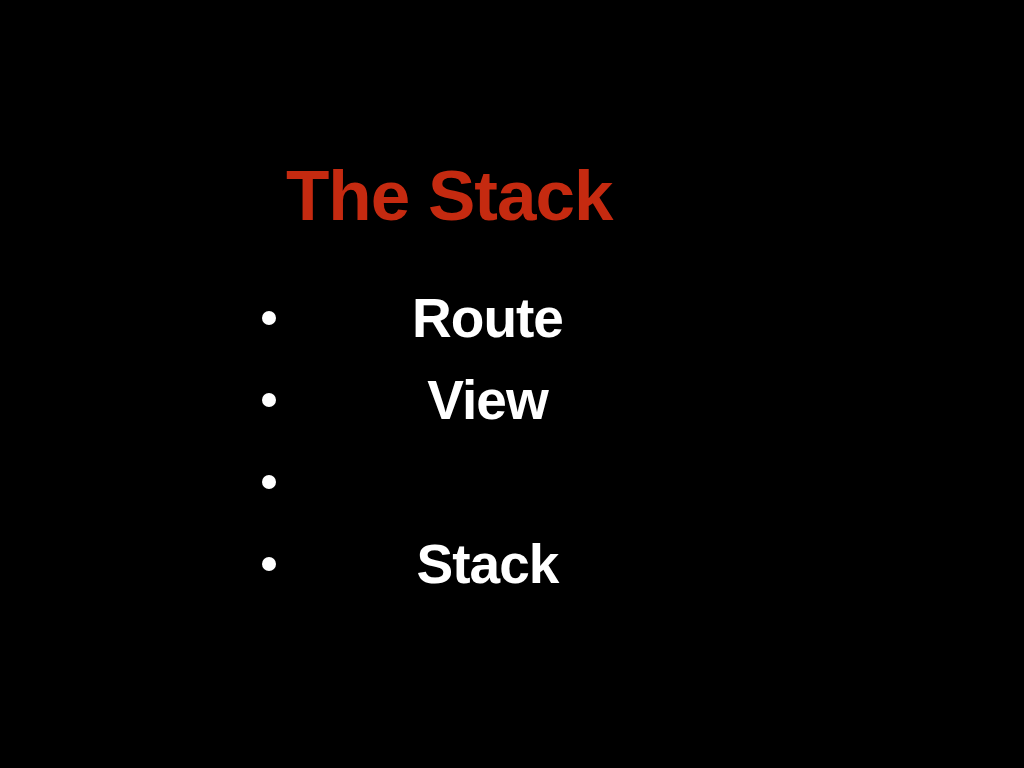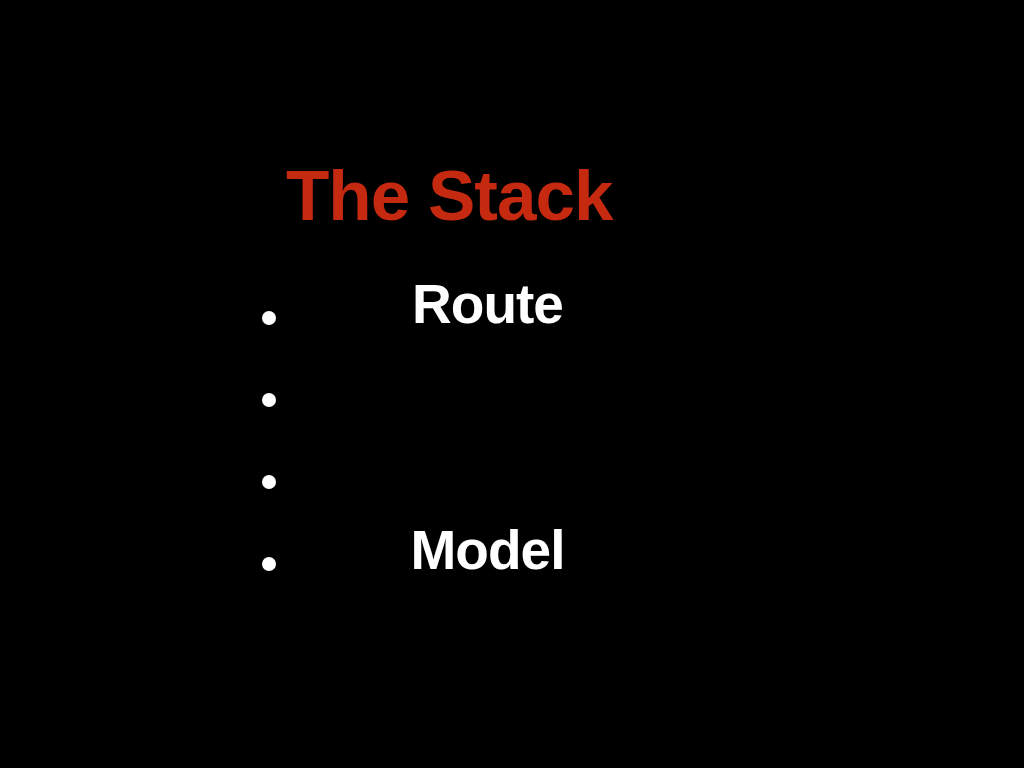--- a/index.html
+++ b/index.html
@@ -29,20 +29,21 @@
   .bullet-list {
     position: absolute;
     left: 250px;
     top: 277px;
     width: 475px;
   }
   .bullet-item {
     position: relative;
     height: 82px;
     display: flex;
+    align-items: center;
     justify-content: center;
   }
   .bullet-dot {
     position: absolute;
     left: 12px;
     top: 50%;
     transform: translateY(-50%);
     width: 14px;
     height: 14px;
     border-radius: 50%;
@@ -63,22 +64,23 @@
 <div class="slide">
   <div class="slide-title">The Stack</div>
 
   <div class="bullet-list">
     <div class="bullet-item">
       <span class="bullet-dot"></span>
       <span class="bullet-label">Route</span>
     </div>
     <div class="bullet-item">
       <span class="bullet-dot"></span>
+      <span class="bullet-label">View</span>
     </div>
     <div class="bullet-item">
       <span class="bullet-dot"></span>
     </div>
     <div class="bullet-item">
       <span class="bullet-dot"></span>
-      <span class="bullet-label">Model</span>
+      <span class="bullet-label">Stack</span>
     </div>
   </div>
 </div>
 
 </body></html>

